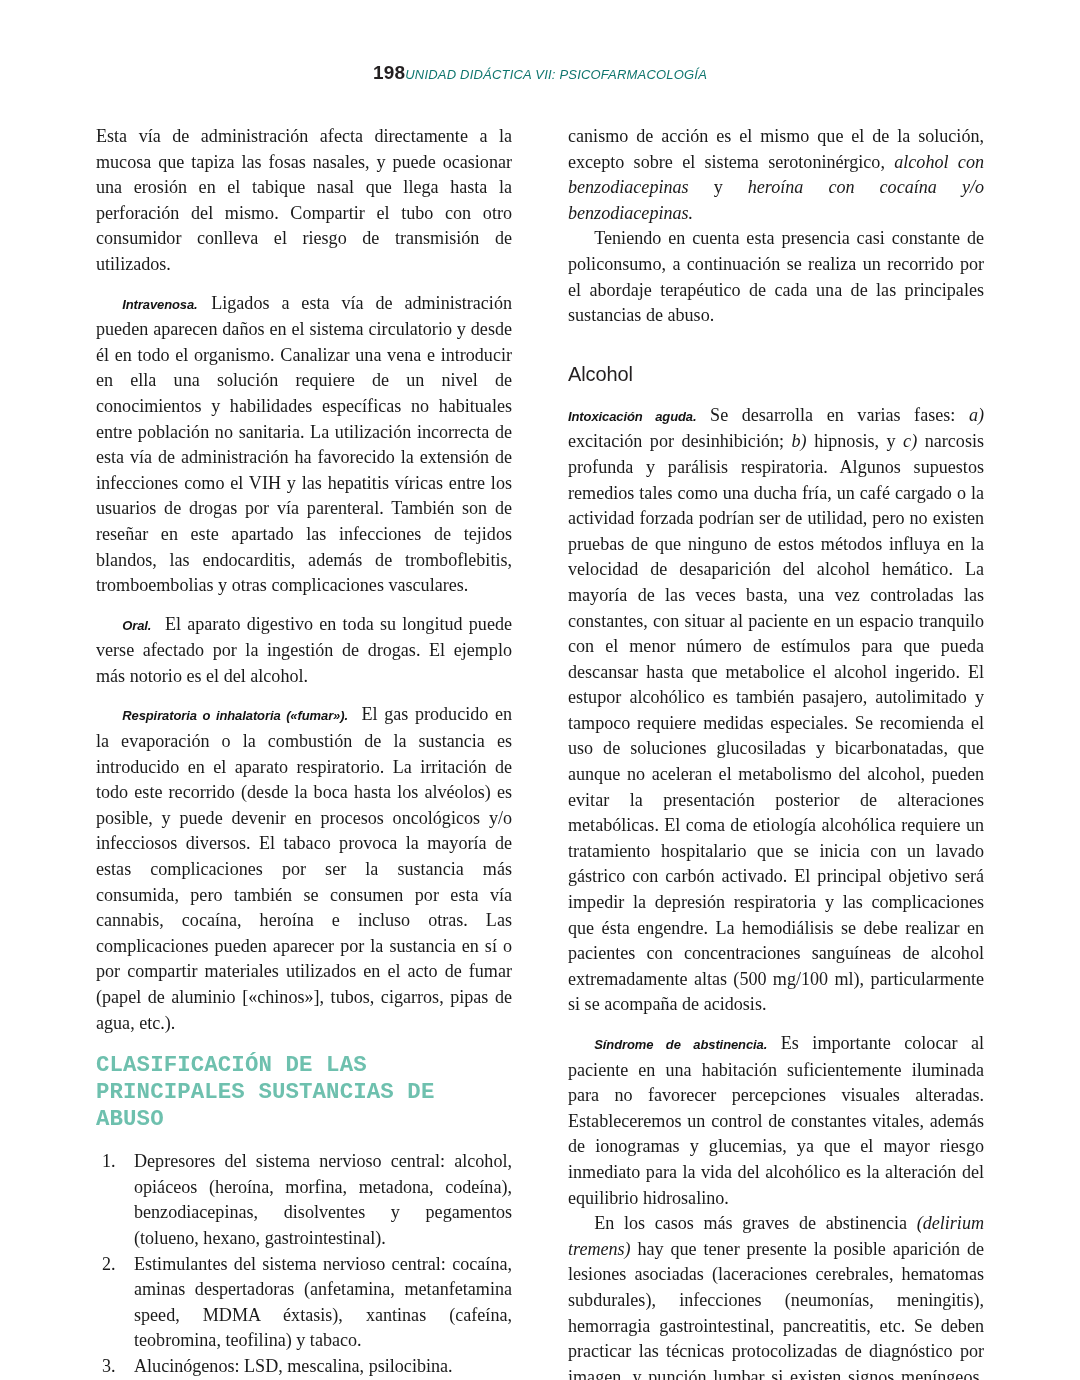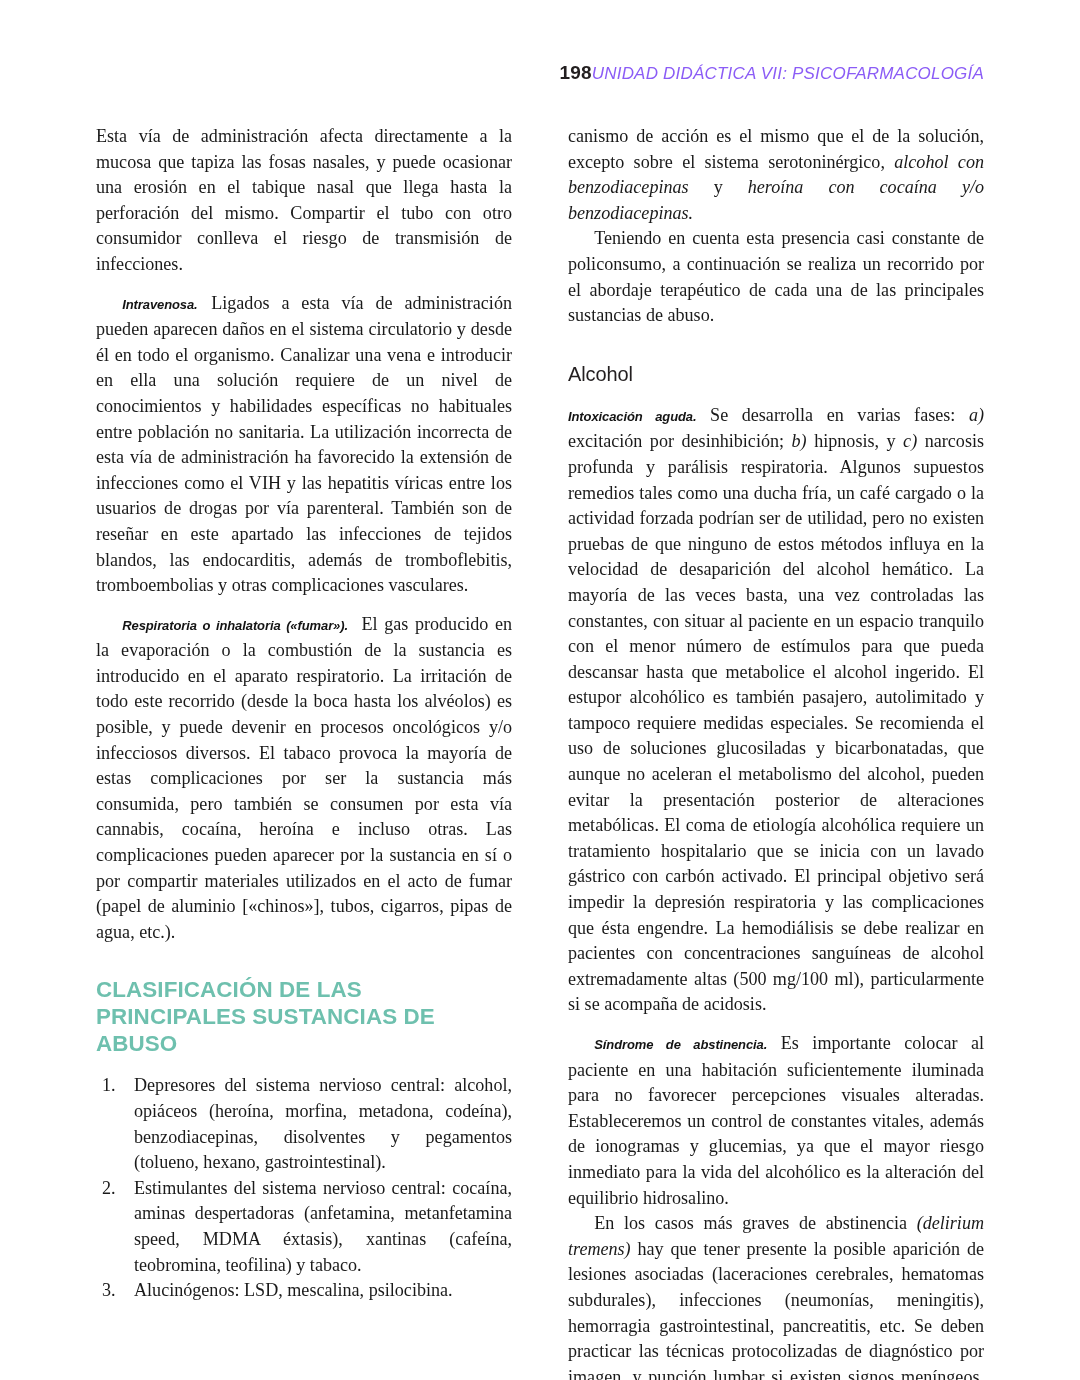--- a/index.html
+++ b/index.html
@@ -18,35 +18,35 @@
 
   
   .running-head {
     position: absolute;
     top: 62px;
     left: 96px;
     right: 96px;
     height: 26px;
     display: flex;
     align-items: baseline;
-    justify-content: flex-end;
+    justify-content: center;
   }
   .folio {
     font-family: "Liberation Sans", sans-serif;
     font-size: 19px;
     font-weight: bold;
     color: #231f20;
     letter-spacing: 0.2px;
   }
   .head-title {
     font-family: "Liberation Sans", sans-serif;
-    font-size: 17px;
+    font-size: 13px;
     font-style: italic;
     font-weight: normal;
-    color: #8b5cf6;
+    color: #0f766e;
     letter-spacing: 0.2px;
   }
 
   
   .columns {
     position: absolute;
     top: 124px;
     left: 96px;
     width: 888px;
     height: 1190px;
@@ -80,27 +80,27 @@
     color: #141414;
     letter-spacing: -0.1px;
   }
   .runin-space { display: inline-block; width: 0.75em; }
   em, .it {
     font-style: italic;
   }
 
   
   .section-head {
-    font-family: Liberation Sans, sans-serif;
+    font-family: Liberation Mono, monospace;
     font-size: 22.4px;
     font-weight: bold;
     line-height: 27px;
     color: #6ec0ae;
     letter-spacing: 0.1px;
-    margin: 31px 0 16px 0;
+    margin: 16px 0 16px 0;
     text-transform: none;
   }
 
   
   .sub-head {
     font-family: "Liberation Sans", sans-serif;
     font-size: 20px;
     font-weight: normal;
     color: #231f20;
     line-height: 30px;
@@ -139,26 +139,29 @@
 
   <div class="running-head">
     <span class="folio">198</span>
     <span class="head-title">UNIDAD DIDÁCTICA VII: PSICOFARMACOLOGÍA</span>
   </div>
 
   <div class="columns">
 
     <div class="col">
 
-      <p class="body lead">Esta vía de administración afecta directamente a la mucosa que tapiza las fosas nasales, y puede ocasionar una erosión en el tabique nasal que llega hasta la perforación del mismo. Compartir el tubo con otro consumidor conlleva el riesgo de transmisión de infecciones.</p>
+      <p class="body lead">Esta vía de administración afecta directamente a la mucosa que tapiza las fosas nasales, y puede ocasionar una erosión en el tabique nasal que llega hasta la perforación del mismo. Compartir el tubo con otro consumidor conlleva el riesgo de transmisión de utilizados.</p>
 
       <p class="body gap">
         <span class="runin">Intravenosa.</span><span class="runin-space"></span><span>Ligados a esta vía de administración pueden aparecen daños en el sistema circulatorio y desde él en todo el organismo. Canalizar una vena e introducir en ella una solución requiere de un nivel de conocimientos y habilidades específicas no habituales entre población no sanitaria. La utilización incorrecta de esta vía de administración ha favorecido la extensión de infecciones como el VIH y las hepatitis víricas entre los usuarios de drogas por vía parenteral. También son de reseñar en este apartado las infecciones de tejidos blandos, las endocarditis, además de tromboflebitis, tromboembolias y otras complicaciones vasculares.</span>
       </p>
 
+      <p class="body gap">
+        <span class="runin">Oral.</span><span class="runin-space"></span><span>El aparato digestivo en toda su longitud puede verse afectado por la ingestión de drogas. El ejemplo más notorio es el del alcohol.</span>
+      </p>
 
       <p class="body gap">
         <span class="runin">Respiratoria o inhalatoria («fumar»).</span><span class="runin-space"></span><span>El gas producido en la evaporación o la combustión de la sustancia es introducido en el aparato respiratorio. La irritación de todo este recorrido (desde la boca hasta los alvéolos) es posible, y puede devenir en procesos oncológicos y/o infecciosos diversos. El tabaco provoca la mayoría de estas complicaciones por ser la sustancia más consumida, pero también se consumen por esta vía cannabis, cocaína, heroína e incluso otras. Las complicaciones pueden aparecer por la sustancia en sí o por compartir materiales utilizados en el acto de fumar (papel de aluminio [«chinos»], tubos, cigarros, pipas de agua, etc.).</span>
       </p>
 
       <h2 class="section-head">CLASIFICACIÓN DE LAS PRINCIPALES SUSTANCIAS DE ABUSO</h2>
 
       <ol class="numlist">
         <li>Depresores del sistema nervioso central: alcohol, opiáceos (heroína, morfina, metadona, codeína), benzodiacepinas, disolventes y pegamentos (tolueno, hexano, gastrointestinal).</li>
         <li>Estimulantes del sistema nervioso central: cocaína, aminas despertadoras (anfetamina, metanfetamina speed, MDMA éxtasis), xantinas (cafeína, teobromina, teofilina) y tabaco.</li>

